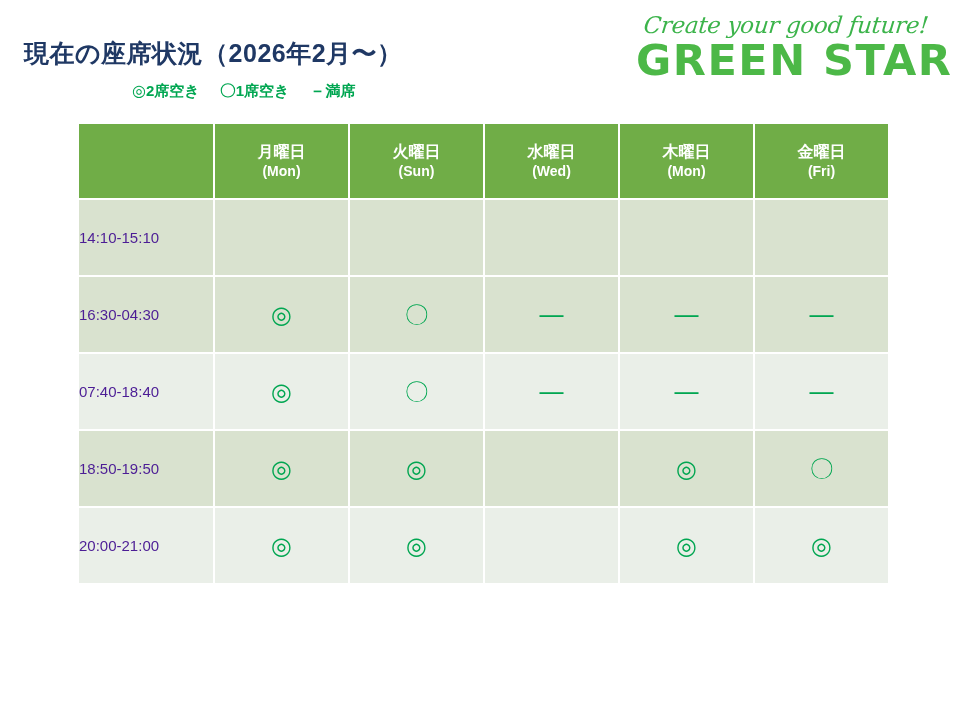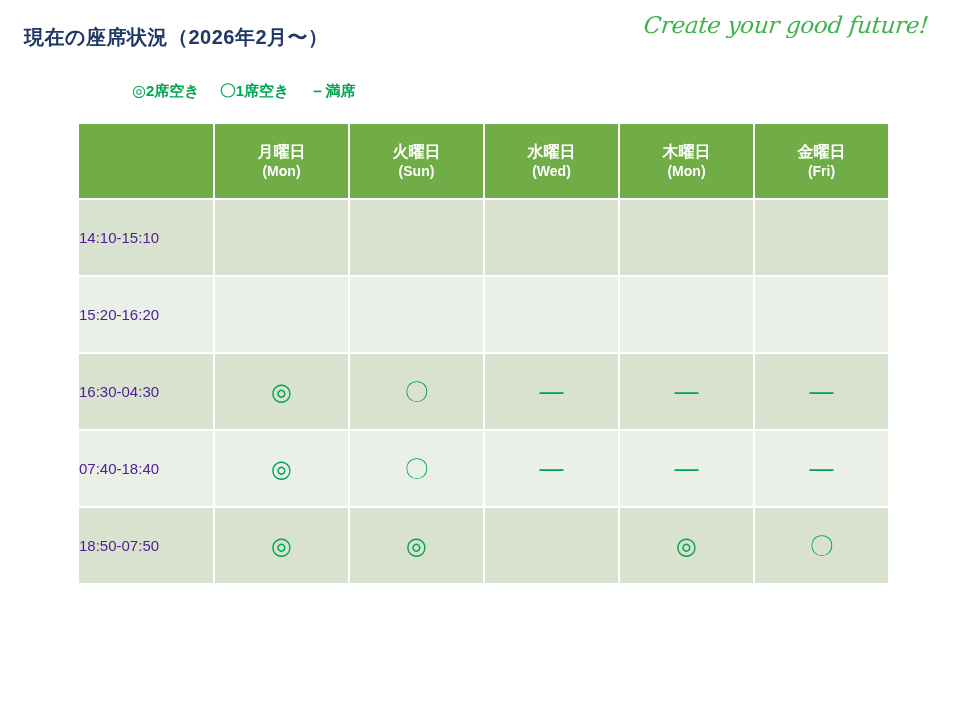--- a/index.html
+++ b/index.html
@@ -12,22 +12,22 @@
     background: #ffffff;
     font-family: "Liberation Sans", "DejaVu Sans", sans-serif;
     overflow: hidden;
     position: relative;
   }
 
   
   #page-title {
     position: absolute;
     left: 24px;
-    top: 24px;
-    font-size: 20px;
+    top: 37px;
+    font-size: 25px;
     font-weight: bold;
     color: #1f3864;
     letter-spacing: 0.5px;
     white-space: nowrap;
   }
 
   #legend {
     position: absolute;
     left: 132px;
     top: 82px;
@@ -151,20 +151,21 @@
   </span>
   <span class="legend-gap"></span>
   <span class="legend-item">
     <span class="legend-sym">－</span>
     <span>満席</span>
   </span>
 </div>
 
 <div id="logo">
   <div id="logo-tagline">Create your good future!</div>
+  <div id="logo-name">GREEN STAR</div>
 </div>
 
 <table id="schedule-table">
   <colgroup>
     <col class="time-col">
     <col class="day-col">
       <col class="day-col">
       <col class="day-col">
       <col class="day-col">
       <col class="day-col">
@@ -196,46 +197,46 @@
   </thead>
   <tbody>
     <tr class="band">
       <td class="time-cell">14:10-15:10</td>
       <td class="slot-cell"></td>
       <td class="slot-cell"></td>
       <td class="slot-cell"></td>
       <td class="slot-cell"></td>
       <td class="slot-cell"></td>
     </tr>
-    <tr>
-      <td class="time-cell">15:20-16:20</td>
-      <td class="slot-cell"></td>
-      <td class="slot-cell"></td>
-      <td class="slot-cell"></td>
-      <td class="slot-cell"></td>
-      <td class="slot-cell"></td>
-    </tr>
     <tr class="band">
       <td class="time-cell">16:30-04:30</td>
       <td class="slot-cell">◎</td>
       <td class="slot-cell">〇</td>
       <td class="slot-cell">―</td>
       <td class="slot-cell">―</td>
       <td class="slot-cell">―</td>
     </tr>
     <tr>
       <td class="time-cell">07:40-18:40</td>
       <td class="slot-cell">◎</td>
       <td class="slot-cell">〇</td>
       <td class="slot-cell">―</td>
       <td class="slot-cell">―</td>
       <td class="slot-cell">―</td>
     </tr>
     <tr class="band">
-      <td class="time-cell">18:50-07:50</td>
+      <td class="time-cell">18:50-19:50</td>
       <td class="slot-cell">◎</td>
       <td class="slot-cell">◎</td>
       <td class="slot-cell"></td>
       <td class="slot-cell">◎</td>
       <td class="slot-cell">〇</td>
+    </tr>
+    <tr>
+      <td class="time-cell">20:00-21:00</td>
+      <td class="slot-cell">◎</td>
+      <td class="slot-cell">◎</td>
+      <td class="slot-cell"></td>
+      <td class="slot-cell">◎</td>
+      <td class="slot-cell">◎</td>
     </tr>
   </tbody>
 </table>
 
 </body></html>

